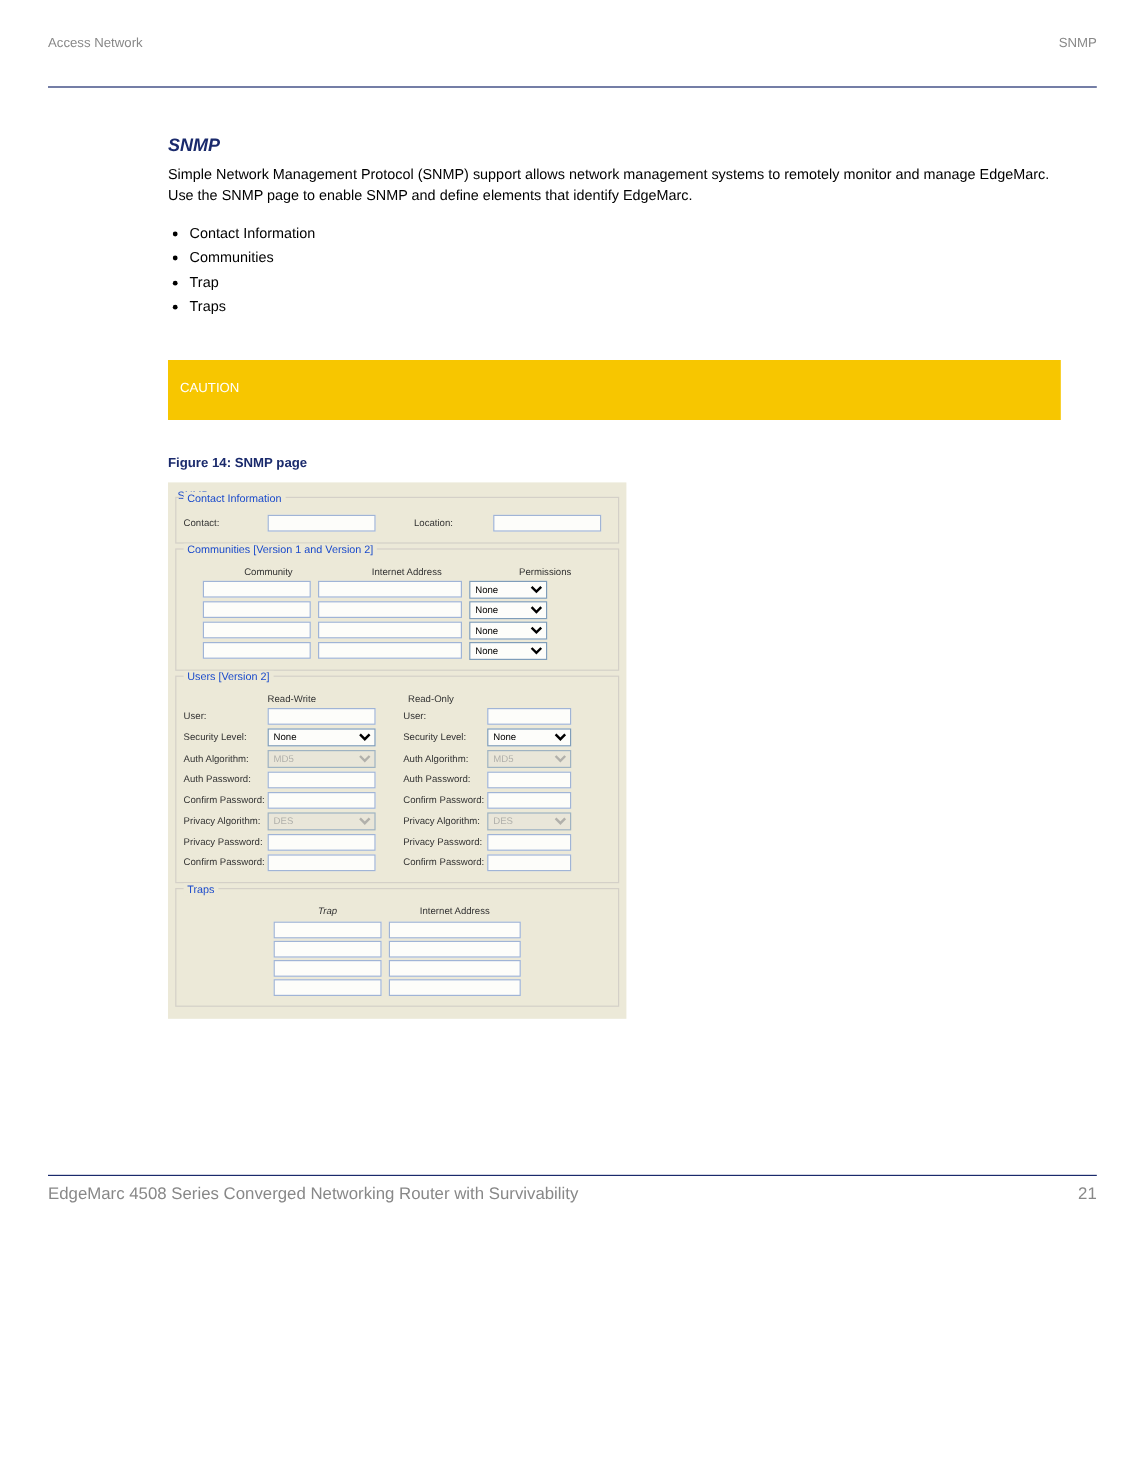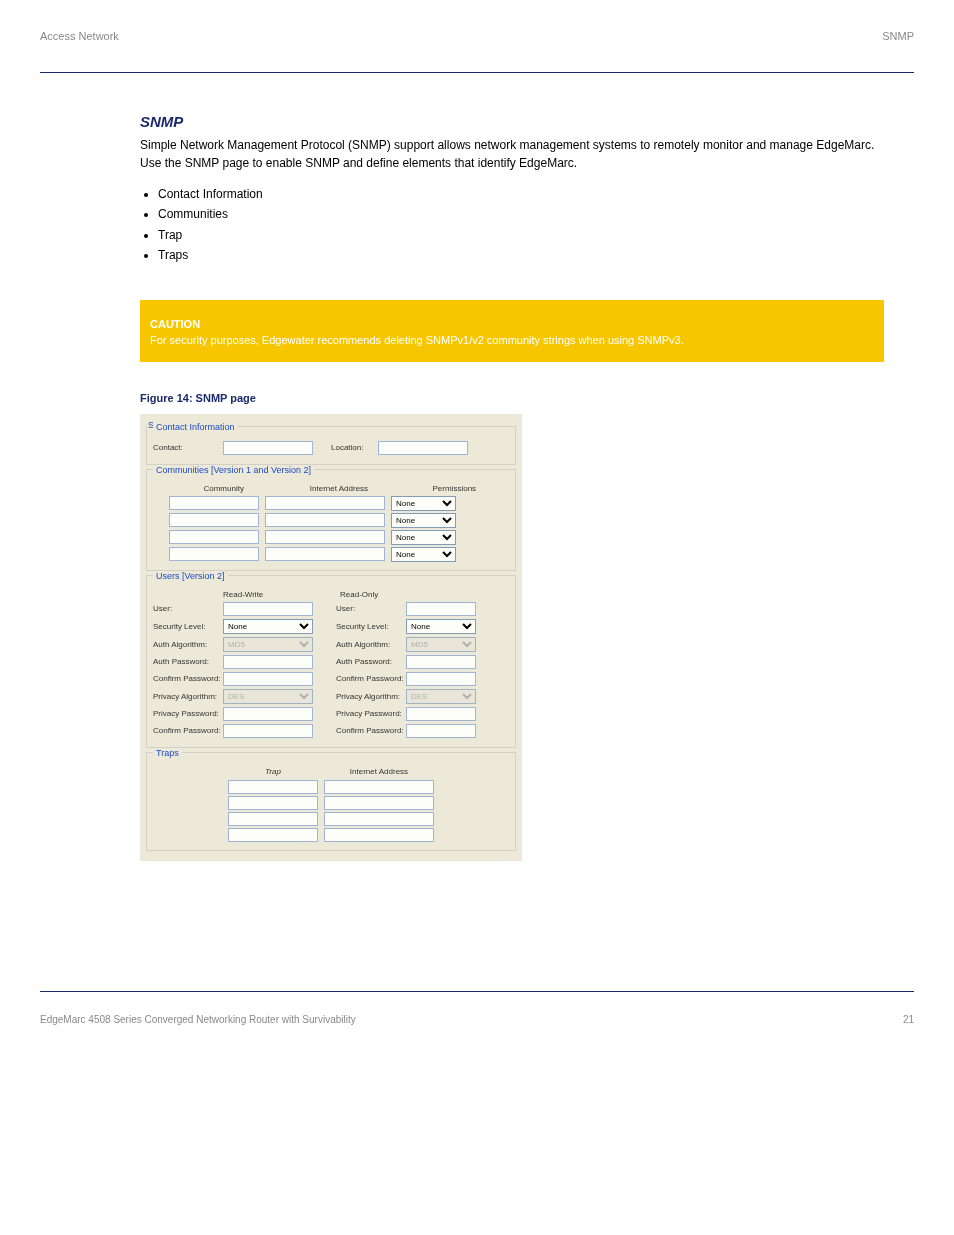--- a/index.html
+++ b/index.html
@@ -45,21 +45,21 @@
     line-height: 1.5;
     margin-bottom: 12px;
   }
   .caution-box {
     background: #f7c600;
     padding: 18px 10px 16px 10px;
     margin-top: 34px;
     margin-bottom: 10px;
   }
   .caution-label {
-    font-weight: bold;
+    font-weight: normal;
     color: #fff;
     margin-bottom: 4px;
     font-size: 11px;
   }
   .caution-text {
     color: #fff;
     font-size: 11px;
   }
   .figure-label {
     font-weight: bold;
@@ -128,24 +128,24 @@
   .users-h { font-size: 8px; color: #333; margin-bottom: 3px; padding-left: 70px; }
   .traps-table .trow { display: flex; gap: 6px; margin-bottom: 2px; justify-content: center; }
   .traps-table .trow input.tx { }
   .traps-head { display: flex; gap: 6px; justify-content: center; font-size: 8px; margin-bottom: 4px; }
   .traps-head span:first-child { width: 90px; text-align: center; font-style: italic; }
   .traps-head span:last-child { width: 110px; text-align: center; }
   .figure-caption { margin-top: 28px; font-size: 11px; line-height: 1.5; }
   .footer-row {
     border-top: 1px solid #1a2a6c;
     margin-top: 130px;
-    padding-top: 22px;
+    padding-top: 6px;
     display: flex;
     justify-content: space-between;
-    font-size: 10px;
+    font-size: 14px;
     color: #888;
   }
 </style>
 </head>
 <body>
 
 <div class="page">
   <div class="header-row">
     <span>Access Network</span>
     <span>SNMP</span>
@@ -158,34 +158,33 @@
     <div class="para">Simple Network Management Protocol (SNMP) support allows network management systems to remotely monitor and manage EdgeMarc. Use the SNMP page to enable SNMP and define elements that identify EdgeMarc.</div>
     <ul style="margin:0 0 0 18px;padding:0;font-size:12px;line-height:1.7">
       <li>Contact Information</li>
       <li>Communities</li>
       <li>Trap</li>
       <li>Traps</li>
     </ul>
 
     <div class="caution-box">
       <div class="caution-label">CAUTION</div>
-      <div class="caution-text">For security purposes, Edgewater recommends deleting SNMPv1/v2 community strings when using SNMPv3.</div>
     </div>
 
     <div class="figure-label">Figure 14: SNMP page</div>
 
     <div class="snmp-form">
       <div class="snmp-title">SNMP</div>
 
       <div class="fieldset">
         <span class="legend">Contact Information</span>
         <div class="row">
           <span class="lbl">Contact:</span>
           <input class="tx w90" style="">
-          <span class="lbl" style="margin-left:18px;width:47px">Location:</span>
+          <span class="lbl" style="margin-left:32px;width:66px">Location:</span>
           <input class="tx w90" style="">
         </div>
       </div>
 
       <div class="fieldset">
         <span class="legend">Communities [Version 1 and Version 2]</span>
         <div class="row" style="margin-left:16px">
           <span class="colh" style="width:90px;text-align:center">Community</span>
           <span class="colh" style="width:120px;text-align:center;margin-left:6px">Internet Address</span>
           <span class="colh" style="width:65px;text-align:center;margin-left:6px">Permissions</span>

